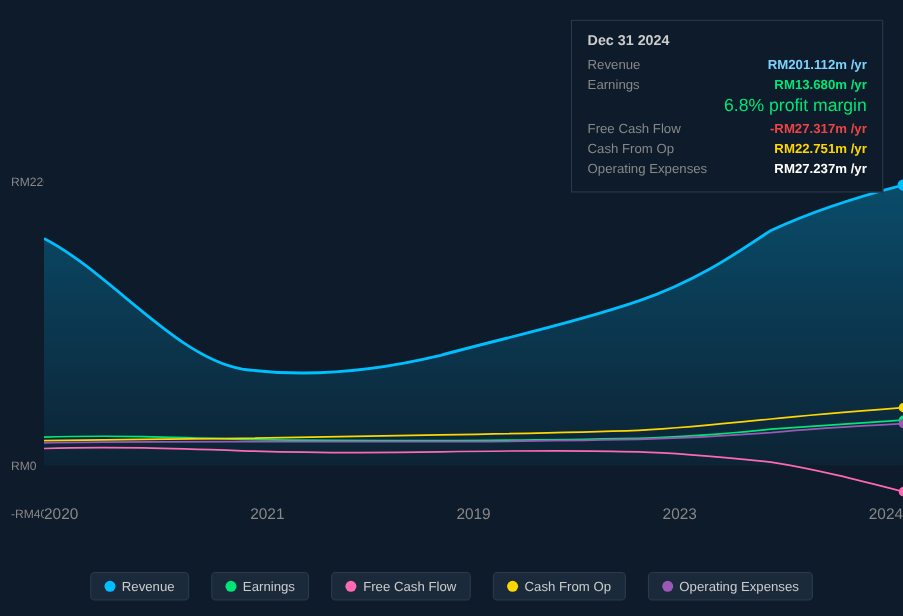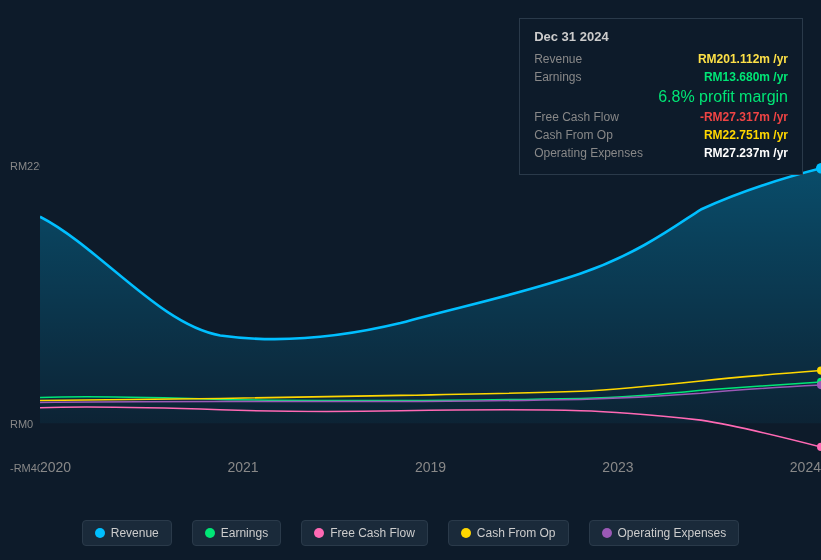--- a/index.html
+++ b/index.html
@@ -37,21 +37,21 @@
       margin-bottom: 4px;
       font-size: 12px;
     }
     .tooltip-label {
       color: #888;
       min-width: 120px;
     }
     .tooltip-value {
       font-weight: bold;
     }
-    .tooltip-value.cyan { color: #fde047; }
+    .tooltip-value.cyan { color: #7dd3fc; }
     .tooltip-value.green { color: #00e676; }
     .tooltip-value.red { color: #ef4444; }
     .tooltip-value.yellow { color: #ffd700; }
     .tooltip-value.white { color: #ffffff; }
     .profit-margin {
       color: #00e676;
       font-size: 16px;
       margin-left: 4px;
     }
 

